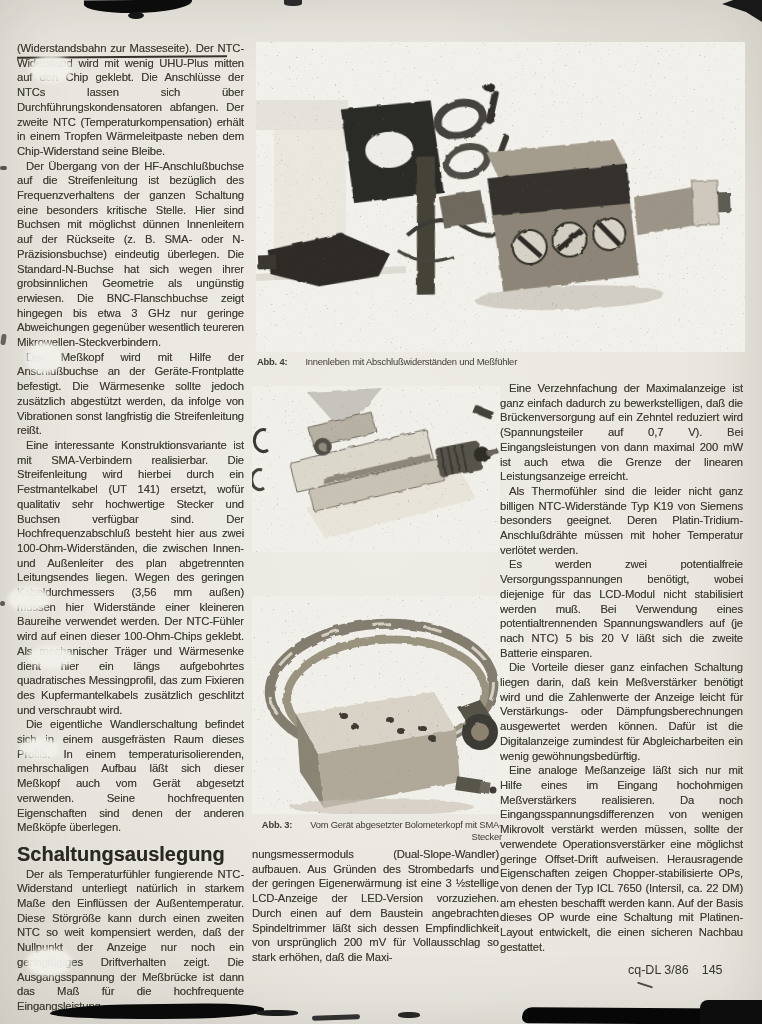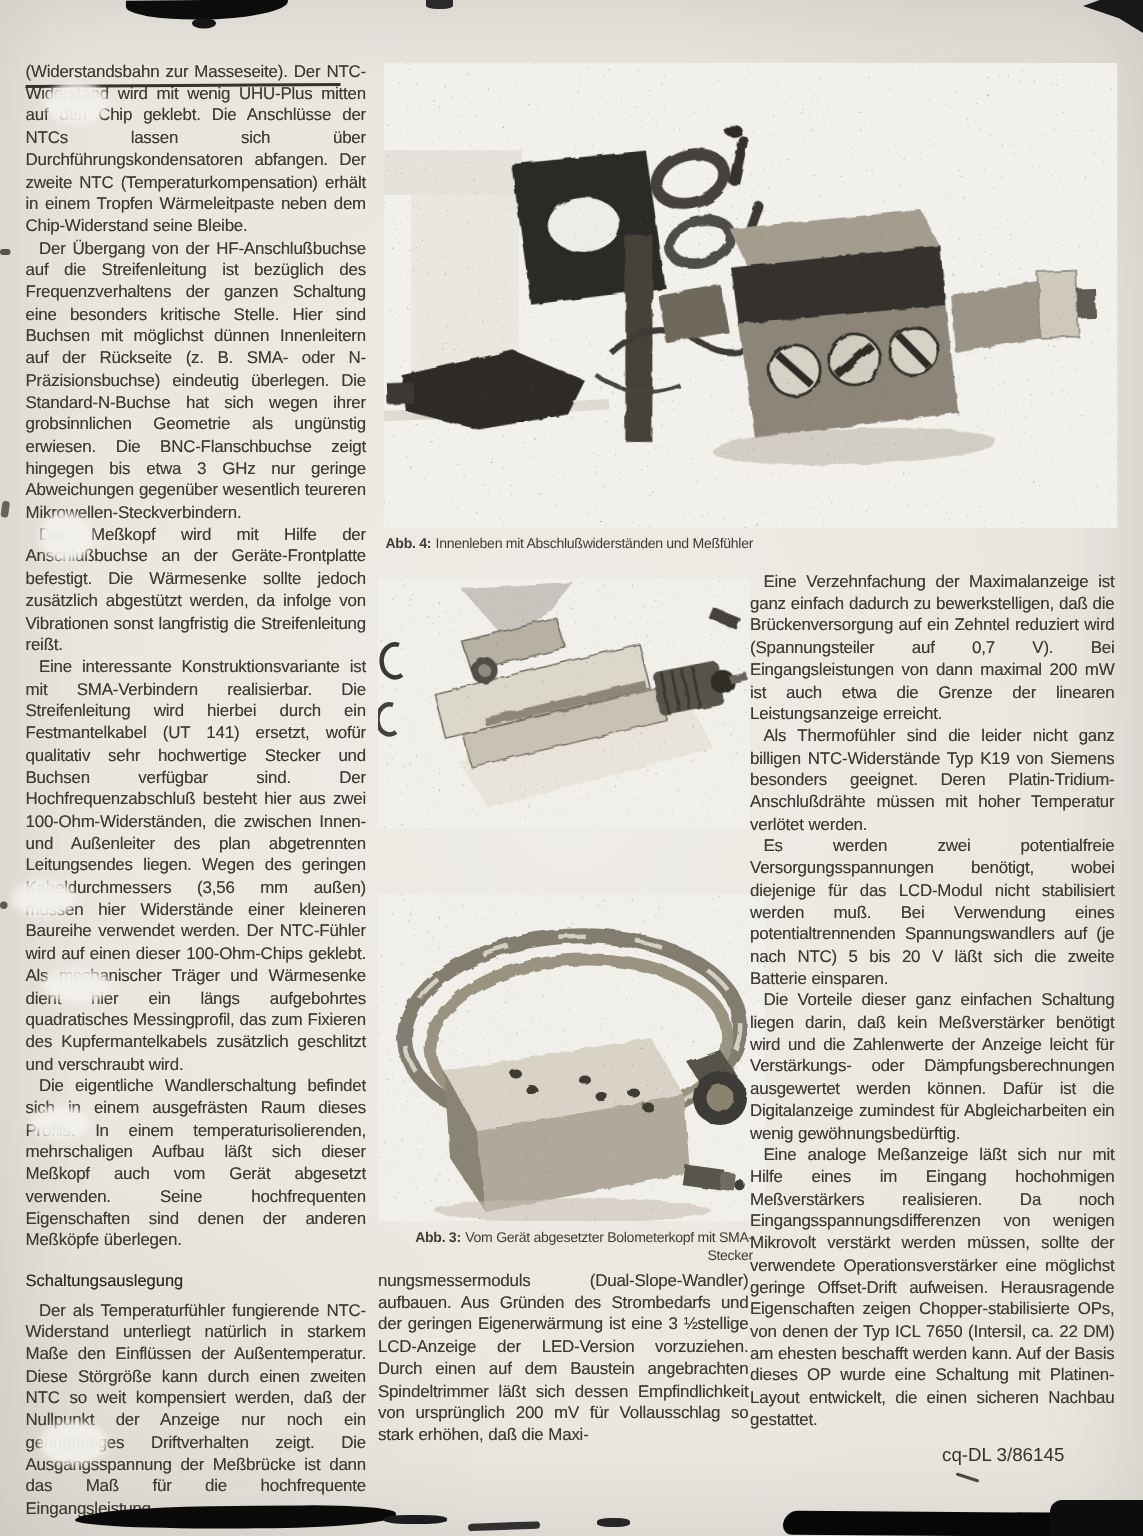--- a/index.html
+++ b/index.html
@@ -18,29 +18,29 @@
   .col {
     position:absolute; text-align:justify; font-size:11.3px; line-height:14.7px;
     letter-spacing:-0.15px; word-spacing:0.2px; hyphens:auto; -webkit-hyphens:auto;
     color:#3d3b31; text-shadow:0 0 0.4px rgba(60,58,48,0.55);
   }
   .col p { text-align:justify; }
   .indent { text-indent:9px; }
   .left-col  { left:17px;  top:41px;  width:227px; }
   .right-col { left:500px; top:381px; width:243px; }
   .mid-col   { left:252px; top:847px; width:247px; }
-  .heading { font-size:11px; font-weight:normal; letter-spacing:0; color:#2a2822; margin:12px 0 5px 0; text-indent:0; }
+  .heading { font-size:20px; font-weight:bold; letter-spacing:0; color:#2a2822; margin:12px 0 5px 0; text-indent:0; }
   .photo { position:absolute; }
   .photo svg { display:block; width:100%; height:100%; }
   .caption { position:absolute; font-size:9.4px; line-height:12.3px; letter-spacing:-0.2px; color:#3e3c33; }
-  .caption b { margin-right:3px; }
+  .caption b { margin-right:18px; }
   .cap4 { left:257px; top:356px; width:480px; }
   .cap2 { left:252px; top:557px; width:252px; }
   .cap3 { left:252px; top:819px; width:250px;text-align:right; }
-  .footer { position:absolute; left:628px; top:963px; display:flex; font-size:12.5px; color:#34332c; letter-spacing:0; }
+  .footer { position:absolute; left:628px; top:963px; display:flex; gap:13px; font-size:12.5px; color:#34332c; letter-spacing:0; }
   .underline-mark { position:absolute; left:17px; top:56px; width:210px; height:2px; background:#34322b; transform:rotate(-0.35deg); }
   .pen-tick { position:absolute; left:637px; top:984px; width:16px; height:2px; background:#4a4840; transform:rotate(18deg); border-radius:2px; }
   
   .art { position:absolute; pointer-events:none; }
   .a-top1 { left:84px; top:0; width:108px; height:13px; background:#0c0c0c; border-radius:0 0 55% 45% / 0 0 90% 70%; transform:rotate(-0.6deg); }
   .a-top1b{ left:128px; top:12px; width:16px; height:7px; background:#161616; border-radius:50%; }
   .a-top2 { left:284px; top:0; width:18px; height:6px; background:#2a2a2a; border-radius:0 0 40% 40%; }
   .a-topr { left:722px; top:0; width:40px; height:22px; background:#181818; clip-path:polygon(28% 0,100% 0,100% 100%,60% 55%,0 18%); }
   .a-bot1 { left:50px; top:1004px; width:214px; height:15px; background:#0a0a0a; border-radius:45% 30% 40% 55% / 60% 40% 55% 45%; transform:rotate(-0.5deg); }
   .a-bot1b{ left:256px; top:1010px; width:42px; height:6px; background:#1c1c1c; border-radius:40%; }

